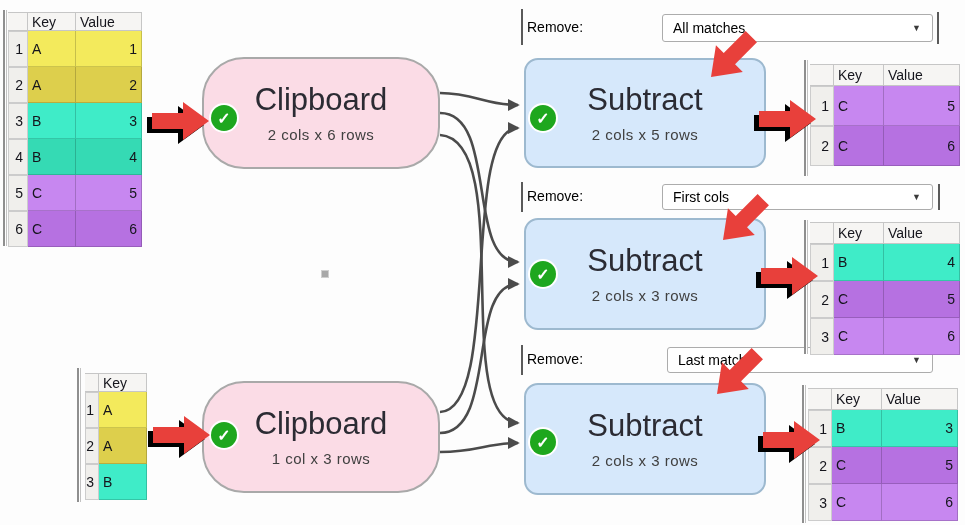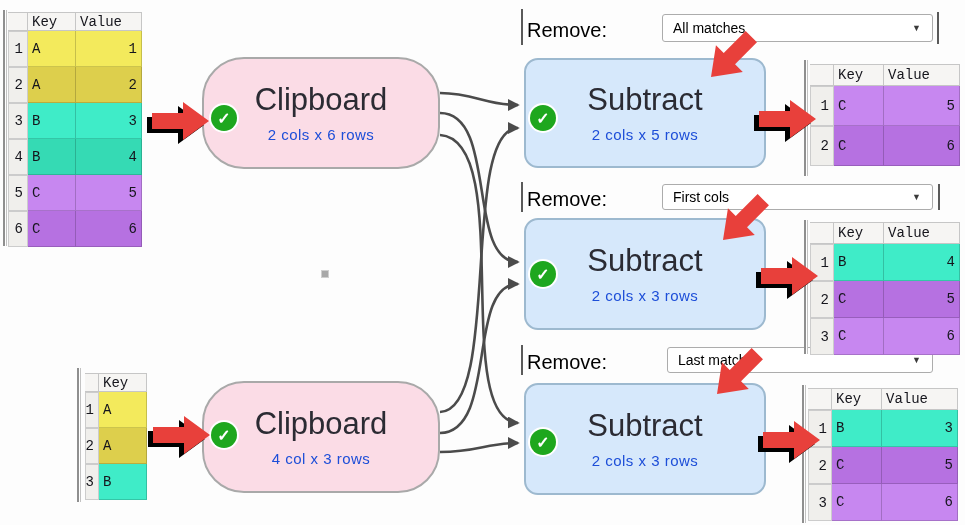--- a/index.html
+++ b/index.html
@@ -5,45 +5,45 @@
   html,body{margin:0;padding:0;background:#fff;}
   #stage{position:relative;width:965px;height:525px;background:#fdfdfd;overflow:hidden;
          font-family:"Liberation Sans",sans-serif;}
 
   
   .node{position:absolute;display:flex;flex-direction:column;align-items:center;
         justify-content:center;gap:11px;box-sizing:border-box;z-index:3;cursor:default;}
   .node-clip{background:var(--node-clipboard-bg);border:2px solid var(--node-clipboard-border);border-radius:42px;}
   .node-sub{background:var(--node-subtract-bg);border:2px solid var(--node-subtract-border);border-radius:14px;}
   .node-title{font-size:31px;color:#2b2b33;line-height:1;}
-  .node-sub-label{font-size:15px;color:#1d4ed8;letter-spacing:.5px;}
+  .node-sub-label{font-size:15px;color:#404040;letter-spacing:.5px;}
   .check{position:absolute;width:26px;height:26px;border-radius:50%;
          background:var(--status-ok-green);color:#fff;display:flex;align-items:center;
          justify-content:center;font-size:16px;font-weight:bold;box-shadow:0 0 0 2px #fff;}
 
   
   svg.layer{position:absolute;left:0;top:0;z-index:4;pointer-events:none;}
   svg.layer-top{z-index:8;}
   .conn{stroke:var(--connector-gray);stroke-width:2.6;fill:none;}
 
   
-  .tbl{position:absolute;z-index:5;font-family:Liberation Mono, monospace;
+  .tbl{position:absolute;z-index:5;font-family:Liberation Sans, sans-serif;
        font-size:14px;color:#15151c;}
   .trow{display:flex;}
   .cell{box-sizing:border-box;display:flex;align-items:center;padding:0 4px;
         border-right:1px solid rgba(0,0,0,.18);border-bottom:1px solid rgba(0,0,0,.16);}
   .hcell{background:var(--header-bg);border:1px solid #c6c6c6;border-left:none;height:100%;}
   .ncell{background:var(--rownum-bg);border:1px solid #cccccc;justify-content:flex-end;}
   .vcell{justify-content:flex-end;}
   .b-yl{background:var(--row-yellow-light);} .b-yd{background:var(--row-yellow-dark);}
   .b-tl{background:var(--row-teal-light);}   .b-td{background:var(--row-teal-dark);}
   .b-pl{background:var(--row-purple-light);} .b-pd{background:var(--row-purple-dark);}
 
   
-  .opt-label{position:absolute;z-index:2;font-size:20px;color:#000;}
+  .opt-label{position:absolute;z-index:2;font-size:14px;color:#000;}
   .combo{position:absolute;z-index:2;background:#fff;border:1px solid #acacac;border-radius:3px;
          display:flex;align-items:center;padding:0 10px;font-size:14px;color:#000;box-sizing:border-box;}
   .combo .chev{position:absolute;right:11px;top:50%;transform:translateY(-50%);
                font-size:9px;color:#3a3a3a;line-height:1;}
 
   
   .vedge{position:absolute;width:1px;background:#fff;border-left:2px solid #8f8f8f;
          border-right:1px solid #c2c2c2;z-index:5;}
   .vedge-thin{position:absolute;width:2px;background:#5a5a5a;z-index:2;}
   .canvas-dot{position:absolute;width:6px;height:6px;background:#a8a8a8;
@@ -93,21 +93,21 @@
 
   <div class="node node-clip" style="left:202px;top:57px;width:238px;height:112px">
     <span class="check" style="left:7px;top:46px">✓</span>
     <span class="node-title">Clipboard</span>
     <span class="node-sub-label">2 cols x 6 rows</span>
   </div>
 
   <div class="node node-clip" style="left:202px;top:381px;width:238px;height:112px">
     <span class="check" style="left:7px;top:39px">✓</span>
     <span class="node-title">Clipboard</span>
-    <span class="node-sub-label">4 col x 3 rows</span>
+    <span class="node-sub-label">1 col x 3 rows</span>
   </div>
 
   <div class="node node-sub" style="left:524px;top:58px;width:242px;height:110px">
     <span class="check" style="left:4px;top:45px">✓</span>
     <span class="node-title">Subtract</span>
     <span class="node-sub-label">2 cols x 5 rows</span>
   </div>
 
   <div class="node node-sub" style="left:524px;top:218px;width:242px;height:112px">
     <span class="check" style="left:4px;top:41px">✓</span>

